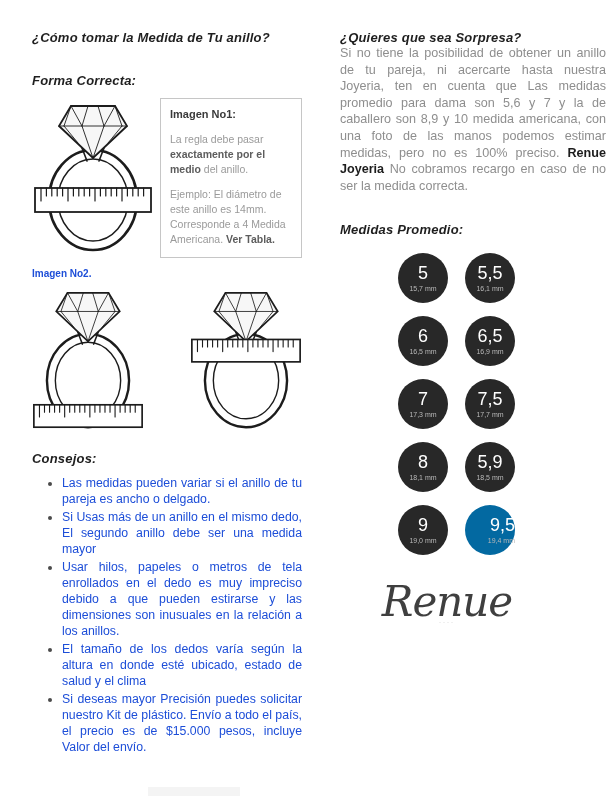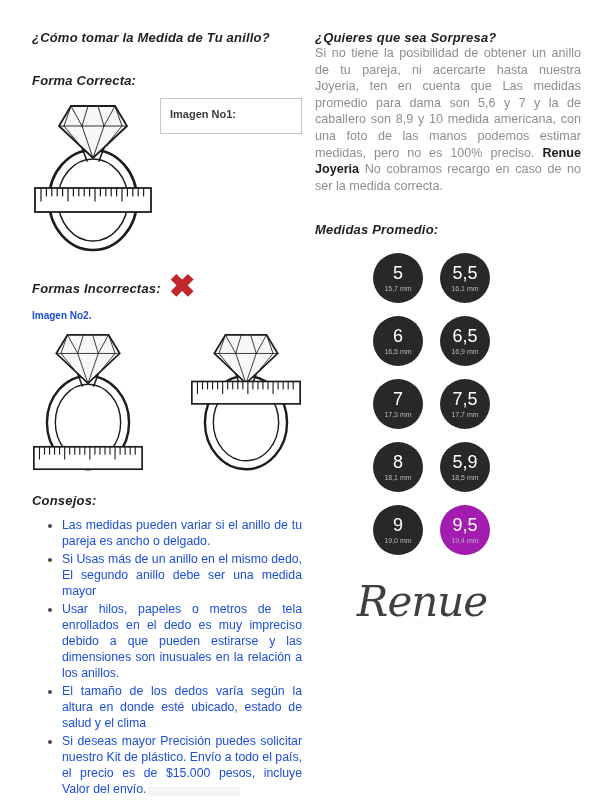--- a/index.html
+++ b/index.html
@@ -3,21 +3,21 @@
 <meta charset="utf-8">
 <style>
   * { margin:0; padding:0; box-sizing:border-box; }
   html,body { background:#ffffff; }
   .page {
     position:relative; width:608px; height:800px; margin:0 auto;
     background:#ffffff; overflow:hidden;
     font-family:"Liberation Sans", sans-serif; color:#8e8e8e;
   }
   .col-left  { position:absolute; left:32px;  top:30px; width:270px; }
-  .col-right { position:absolute; left:315px; top:30px; width:266px; }
+  .col-right { position:absolute; left:340px; top:30px; width:266px; }
 
   .h-main, .h-sec {
     font-size:13px; font-weight:bold; color:#1f1f1f; letter-spacing:.2px;font-style:italic;
   }
   .h-sec { margin-top:28px; }
 
   
   .correct-row { display:flex; margin-top:10px; align-items:flex-start; }
   .ring-box { width:122px; height:160px; flex:0 0 auto; }
   .ring-box svg { width:100%; height:100%; display:block; }
@@ -126,27 +126,25 @@
                 <line x1="94.4" y1="90" x2="94.4" y2="98"></line>
                 <line x1="99.8" y1="90" x2="99.8" y2="98"></line>
                 <line x1="105.2" y1="90" x2="105.2" y2="98"></line>
                 <line x1="110.6" y1="90" x2="110.6" y2="98"></line>
               </g>
             </g>
           </svg>
         </div>
       <div class="image1-box">
         <div class="box-title">Imagen No1:</div>
+        <p><span>La regla debe pasar </span><span class="b">exactamente por el medio</span><span> del anillo.</span></p>
+        <p><span>Ejemplo: El diámetro de este anillo es 14mm. Corresponde a 4 Medida Americana. </span><span class="b">Ver Tabla.</span></p>
       </div>
     </div>
 
-    <div class="incorrect-head">
-      <span class="h-sec" style="margin-top:0">Formas Incorrectas:</span>
-      <span class="x-icon" title="Formas Incorrectas:" style="color: rgb(193, 39, 45);">✖</span>
-    </div>
     <div class="image2-label">Imagen No2.</div>
 
     <div class="incorrect-row">
       <div class="ring-box ring-sm">
           <svg viewBox="0 0 120 160" xmlns="http://www.w3.org/2000/svg" aria-hidden="true">
             <g fill="none" stroke="#1c1c1c" stroke-linecap="round">
               <ellipse cx="60" cy="102" rx="44" ry="50" stroke-width="2.6"></ellipse>
               <ellipse cx="60" cy="102" rx="35" ry="41" stroke-width="1.5"></ellipse>
               <path d="M49 50 L54 63 M71 50 L66 63" stroke-width="1.6"></path>
               <path d="M38 8 L82 8 L94 28 L60 60 L26 28 Z" fill="#f7f7f7" stroke-width="1.8"></path>
@@ -269,21 +267,21 @@
           <span class="mm">18,1 mm</span>
         </div>
       <div class="size-circle" style="background: rgb(40, 40, 40);">
           <span class="num">5,9</span>
           <span class="mm">18,5 mm</span>
         </div>
       <div class="size-circle" style="background: rgb(40, 40, 40);">
           <span class="num">9</span>
           <span class="mm">19,0 mm</span>
         </div>
-      <div class="size-circle" style="background: #a21caf;">
+      <div class="size-circle" style="background: #0369a1; align-items: flex-end;">
           <span class="num">9,5</span>
           <span class="mm">19,4 mm</span>
         </div>
     </div>
 
     <div class="logo-block">
       <div class="logo-script">Renue</div>
       <div class="logo-sub">····</div>
     </div>
   </div>

